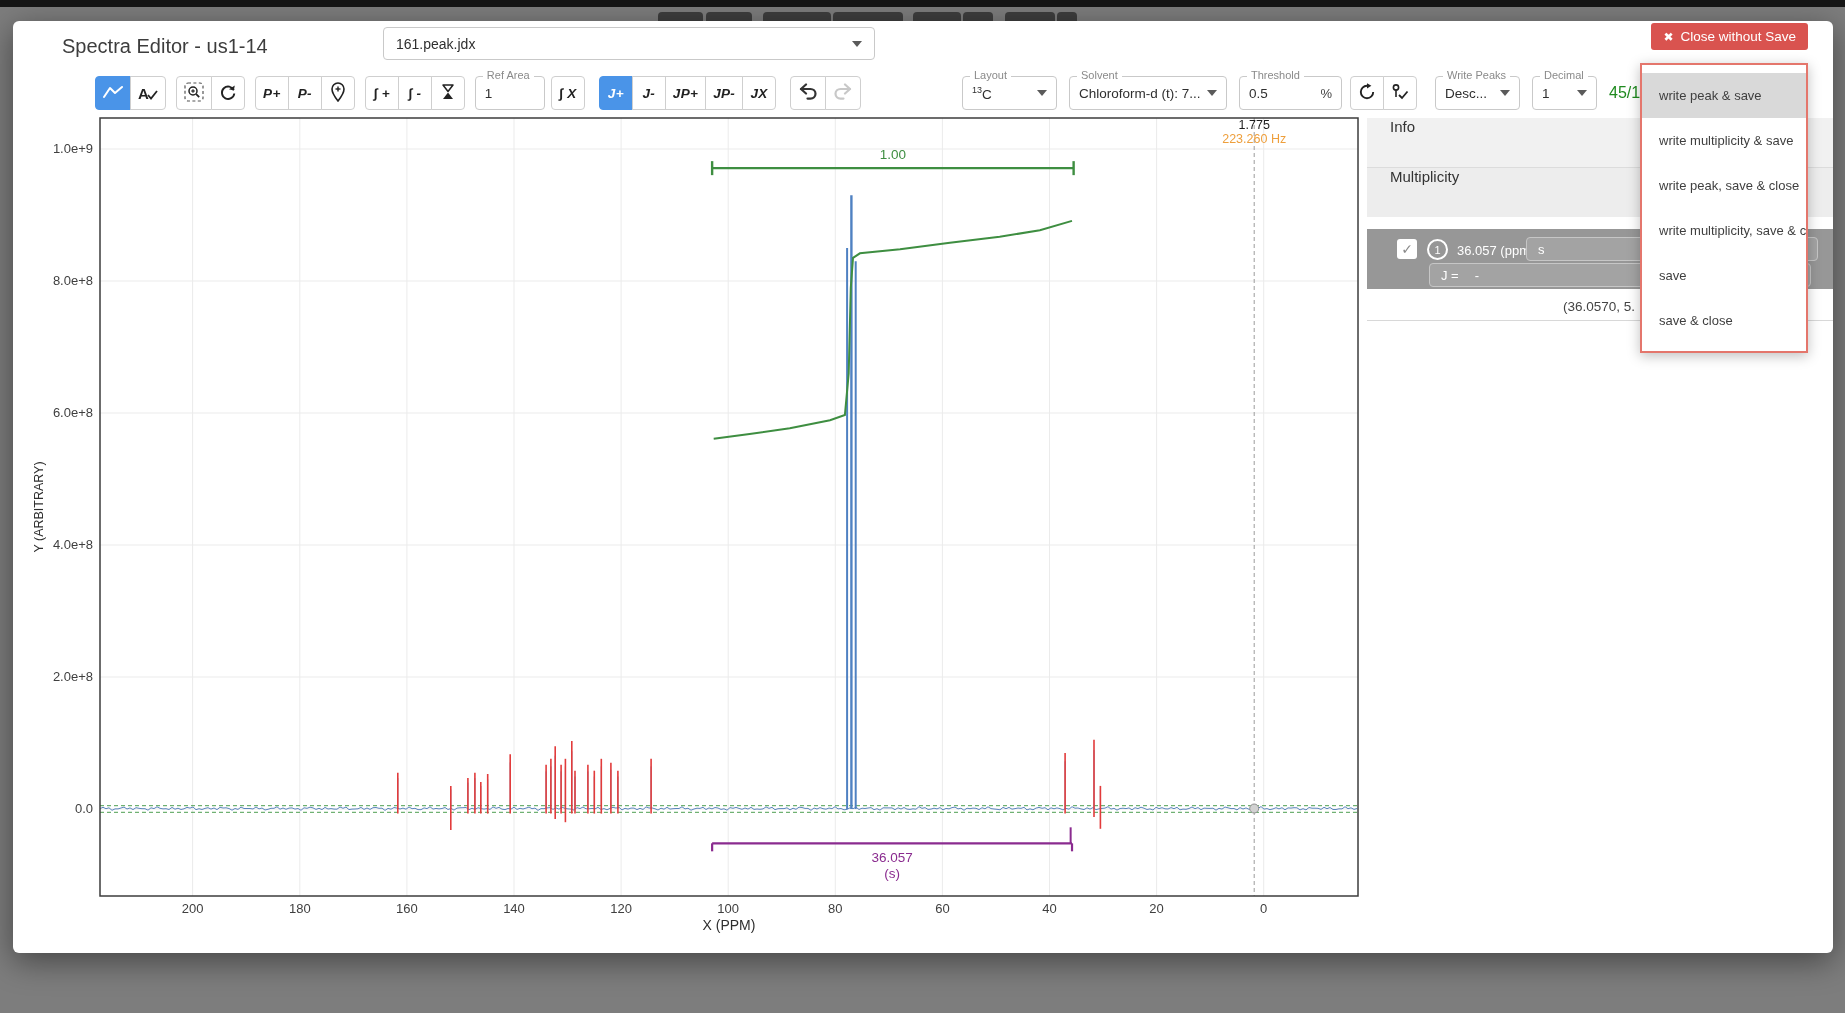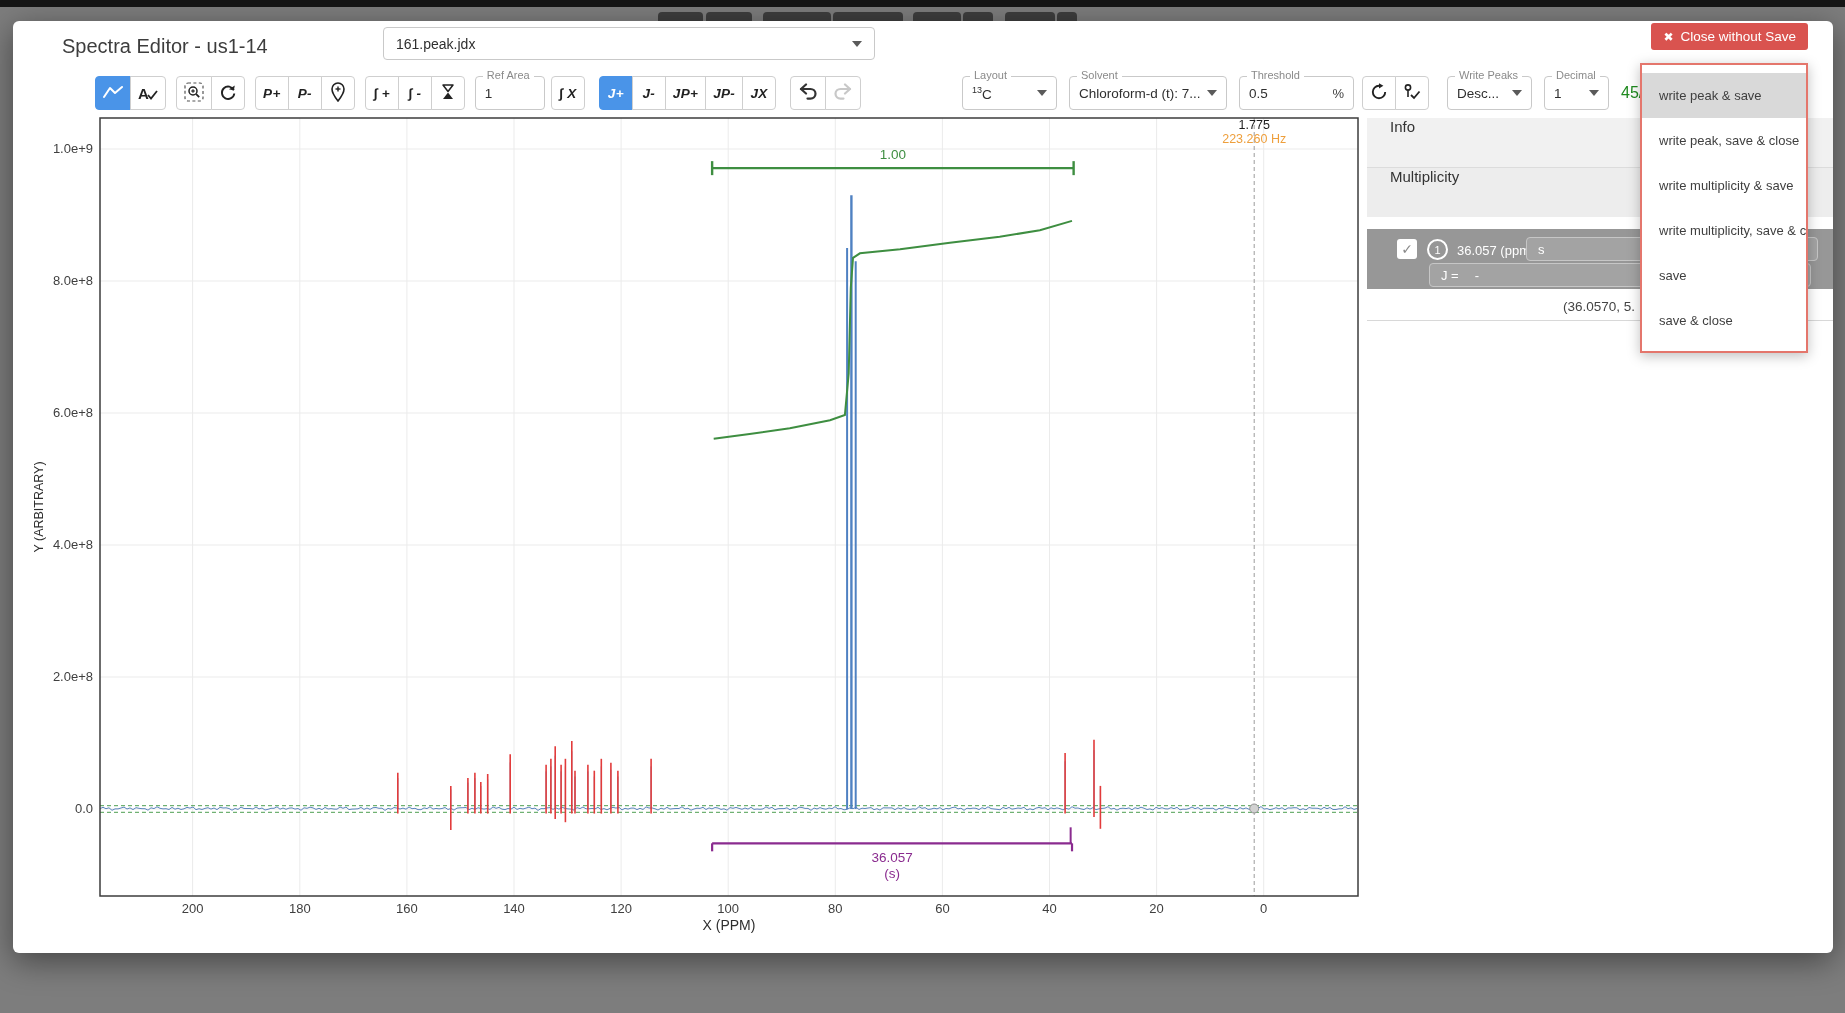--- a/index.html
+++ b/index.html
@@ -194,21 +194,21 @@
     <div class="ffield" style="width:95px;">
       <span class="flab">Layout</span>
       <span class="fval"><sup>13</sup><span>C</span></span>
       <span class="caret"></span>
     </div>
     <div class="ffield" style="width:158px;">
       <span class="flab">Solvent</span>
       <span class="fval">Chloroform-d (t): 7...</span>
       <span class="caret"></span>
     </div>
-    <div class="ffield" style="width:115px;">
+    <div class="ffield" style="width:103px;">
       <span class="flab">Threshold</span>
       <span class="fval">0.5</span>
       <span class="suffix">%</span>
     </div>
     <div class="btn-group" style="margin-left:-4px;">
       <div class="tbtn">
         <span>
           <svg width="18" height="18" viewBox="0 0 18 18">
               <path d="M15.2 9 A6.2 6.2 0 1 1 9 2.8" fill="none" stroke="#222" stroke-width="1.9"></path>
               <path d="M9 0.2 L13.4 2.8 L9 5.4 Z" fill="#222"></path>
@@ -365,20 +365,20 @@
         <span>J =</span>
         <span>-</span>
       </div>
     </div>
     <div class="coords">(36.0570, 5.</div>
     <div class="pdivider"></div>
   </div>
 
   <div class="ctx-menu">
       <div class="ctx-item hl">write peak &amp; save</div>
+      <div class="ctx-item">write multiplicity &amp; save</div>
       <div class="ctx-item">write peak, save &amp; close</div>
-      <div class="ctx-item">write multiplicity &amp; save</div>
       <div class="ctx-item">write multiplicity, save &amp; close</div>
       <div class="ctx-item">save</div>
       <div class="ctx-item">save &amp; close</div>
     </div>
 
 </div>
 
 </body></html>

